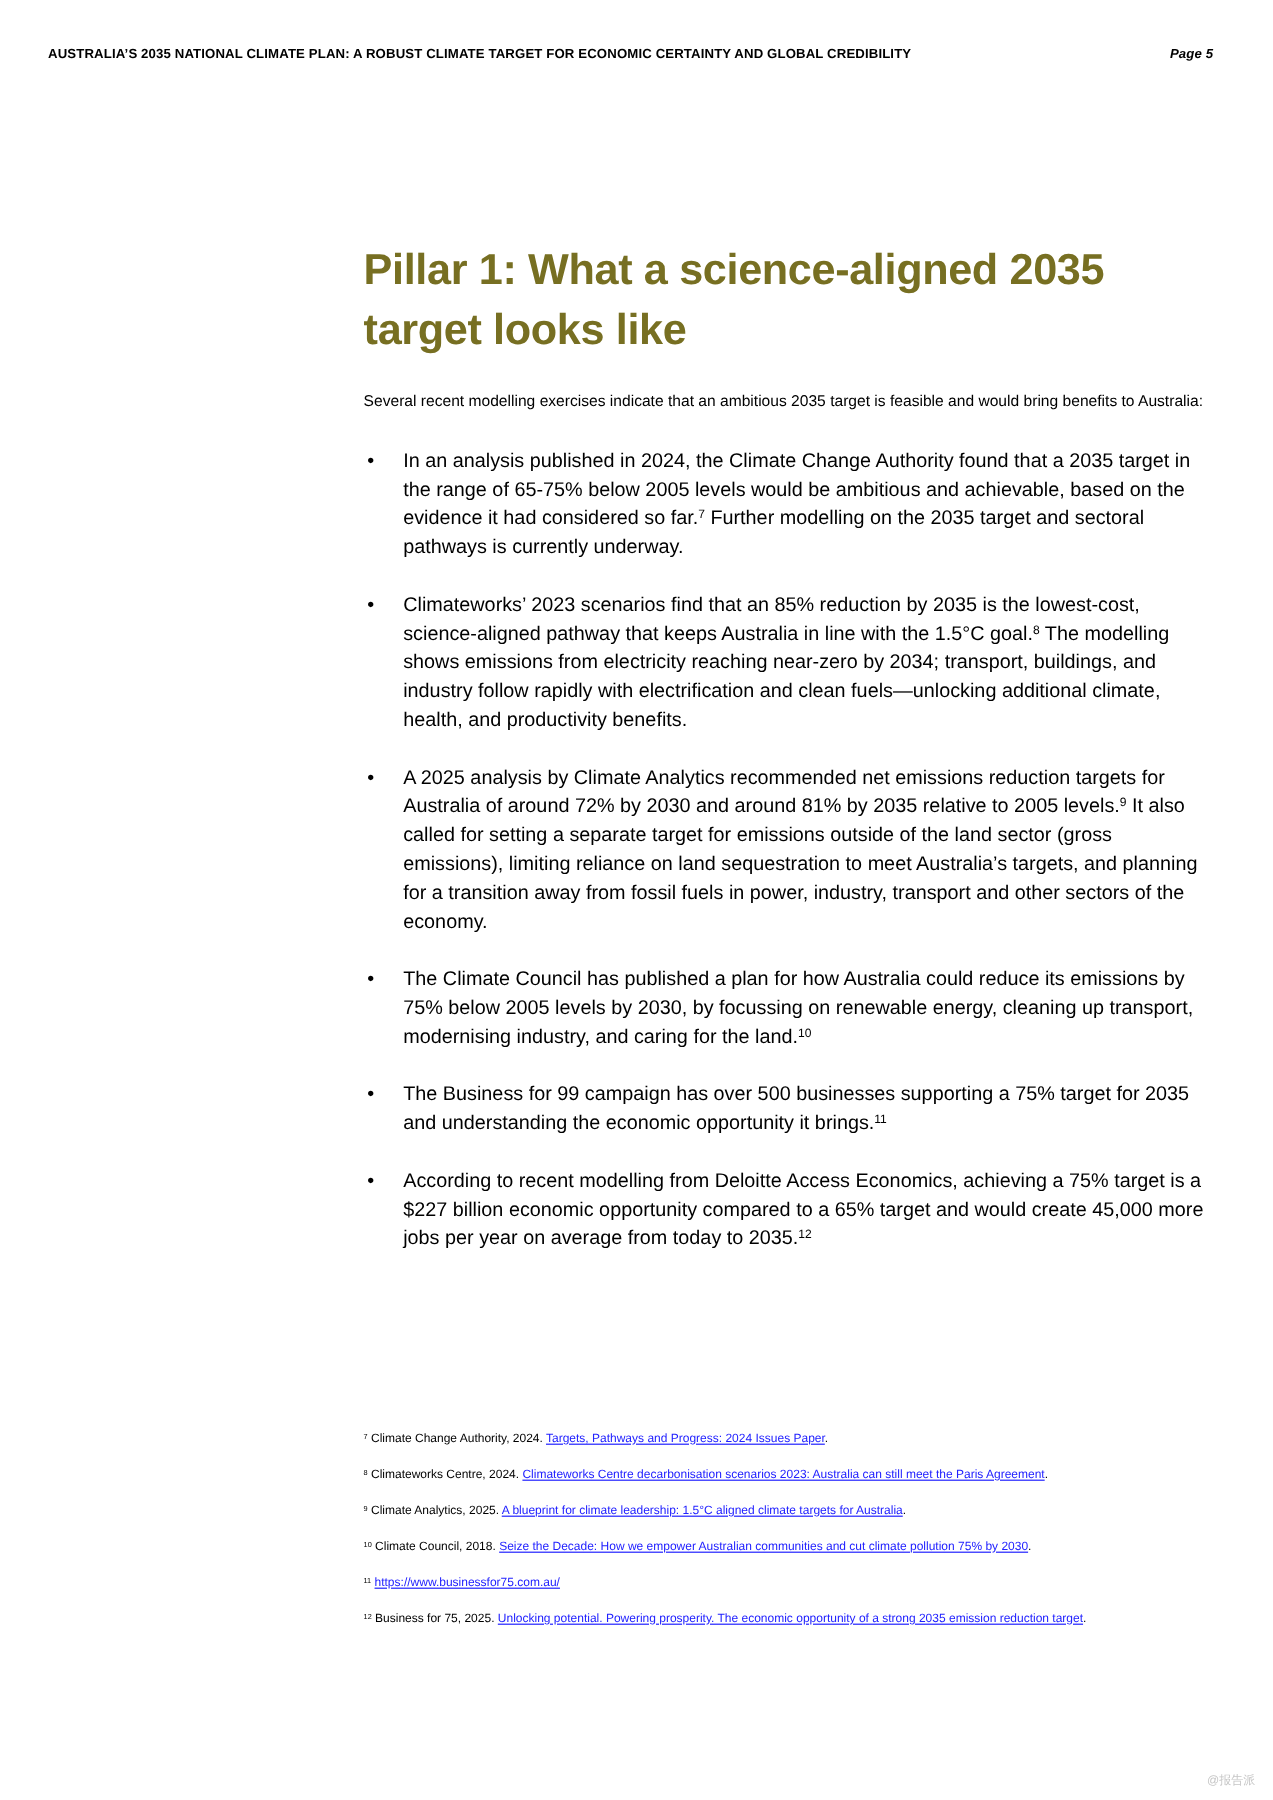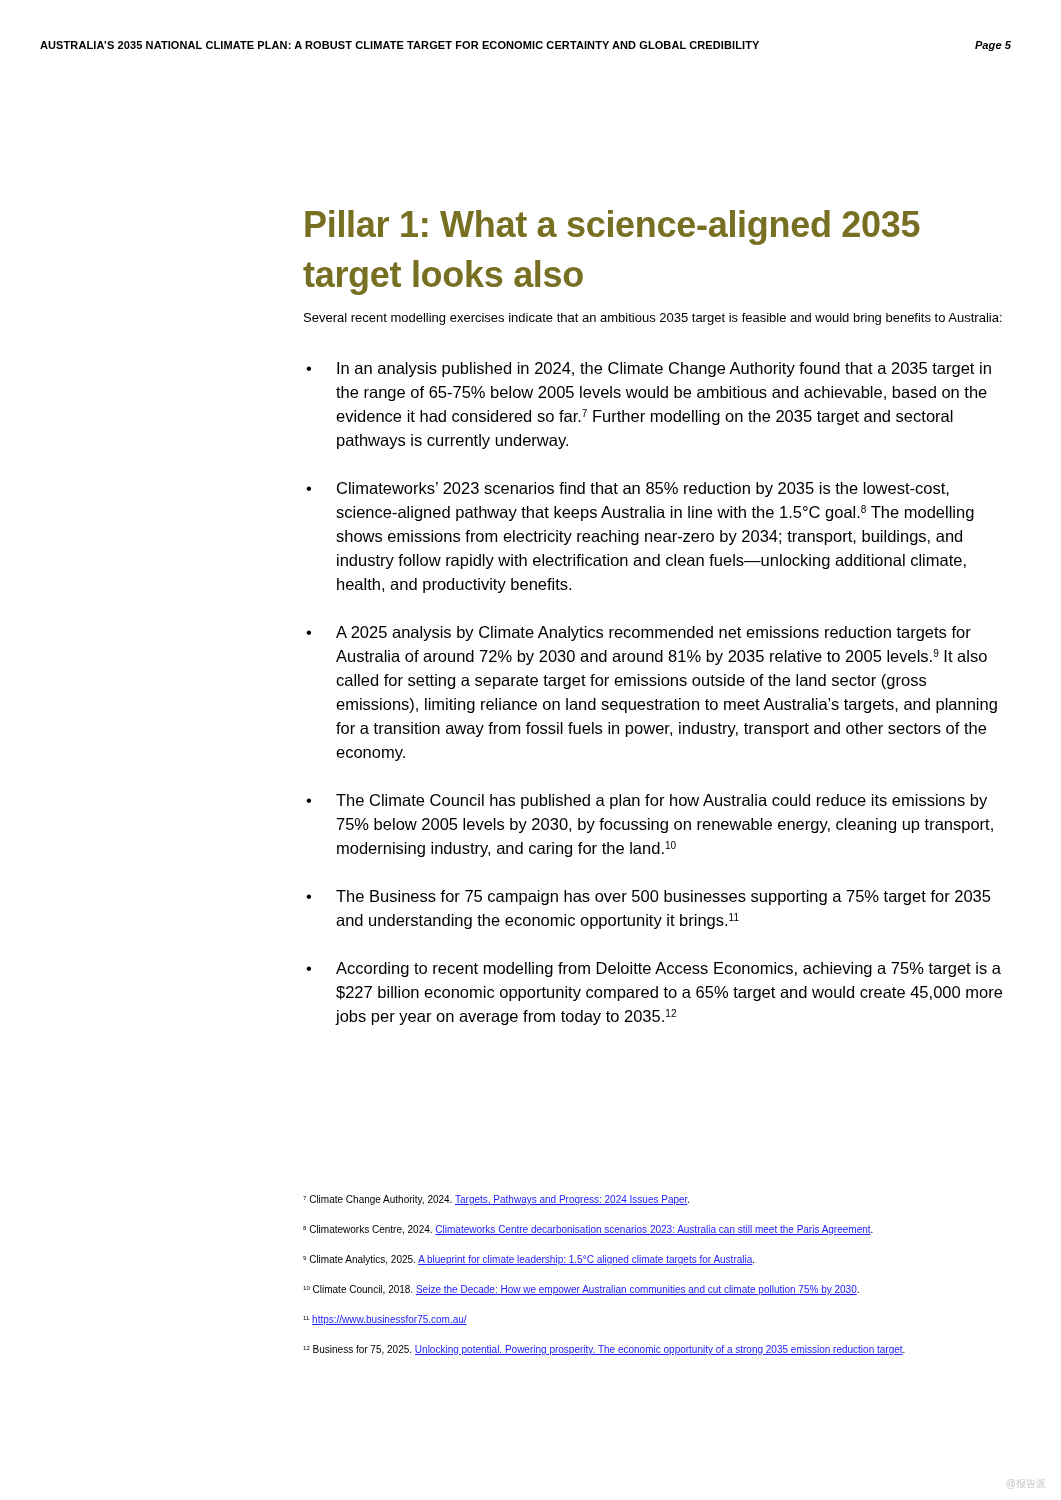--- a/index.html
+++ b/index.html
@@ -15,21 +15,21 @@
     position:absolute;top:39px;left:40px;right:50px;
     display:flex;justify-content:space-between;align-items:baseline;
     font-size:11px;font-weight:700;letter-spacing:0.1px;
   }
   .header-title{white-space:nowrap;}
   .page-number{white-space:nowrap;font-style:italic;}
   .main{
     position:absolute;left:303px;top:200px;width:700px;
   }
   .title{
-    margin:0 0 6px 0;
+    margin:0 0 22px 0;
     font-size:36px;line-height:50px;font-weight:700;
     letter-spacing:-0.3px;
     color:var(--color-title,#776f22);
   }
   .title span{white-space:nowrap;}
   .intro{
     margin:0 0 26px 0;
     font-size:13px;line-height:24px;
   }
   .bullets{list-style:none;margin:0;padding:0;}
@@ -70,30 +70,30 @@
 <body>
 
 <div class="page">
 
   <header class="header">
     <span class="header-title">AUSTRALIA’S 2035 NATIONAL CLIMATE PLAN: A ROBUST CLIMATE TARGET FOR ECONOMIC CERTAINTY AND GLOBAL CREDIBILITY</span>
     <span class="page-number">Page 5</span>
   </header>
 
   <main class="main">
-    <h1 class="title"><span>Pillar 1: What a science-aligned 2035</span><br><span>target looks also</span></h1>
+    <h1 class="title"><span>Pillar 1: What a science-aligned 2035</span><br><span>target looks like</span></h1>
 
     <p class="intro">Several recent modelling exercises indicate that an ambitious 2035 target is feasible and would bring benefits to Australia:</p>
 
     <ul class="bullets">
         <li><span class="bullet-marker">•</span><span><span>In an analysis published in 2024, the </span><strong>Climate Change Authority</strong><span> found that a 2035 target in the range of 65-75% below 2005 levels would be ambitious and achievable, based on the evidence it had considered so far.</span><sup>7</sup><span> Further modelling on the 2035 target and sectoral pathways is currently underway.</span></span></li>
         <li><span class="bullet-marker">•</span><span><strong>Climateworks’</strong><span> 2023 scenarios find that an 85% reduction by 2035 is the lowest-cost, science-aligned pathway that keeps Australia in line with the 1.5°C goal.</span><sup>8</sup><span> The modelling shows emissions from electricity reaching near-zero by 2034; transport, buildings, and industry follow rapidly with electrification and clean fuels—unlocking additional climate, health, and productivity benefits.</span></span></li>
         <li><span class="bullet-marker">•</span><span><span>A 2025 analysis by </span><strong>Climate Analytics</strong><span> recommended net emissions reduction targets for Australia of around 72% by 2030 and around 81% by 2035 relative to 2005 levels.</span><sup>9</sup><span> It also called for setting a separate target for emissions outside of the land sector (gross emissions), limiting reliance on land sequestration to meet Australia’s targets, and planning for a transition away from fossil fuels in power, industry, transport and other sectors of the economy.</span></span></li>
         <li><span class="bullet-marker">•</span><span><span>The </span><strong>Climate Council</strong><span> has published a plan for how Australia could reduce its emissions by 75% below 2005 levels by 2030, by focussing on renewable energy, cleaning up transport, modernising industry, and caring for the land.</span><sup>10</sup></span></li>
-        <li><span class="bullet-marker">•</span><span><span>The </span><strong>Business for 75</strong><span> campaign has over 500 businesses supporting a 75% target for 2035 and understanding the economic opportunity it brings.</span><sup>11</sup></span></li>
+        <li><span class="bullet-marker">•</span><span><span>The </span><strong>Business for 99</strong><span> campaign has over 500 businesses supporting a 75% target for 2035 and understanding the economic opportunity it brings.</span><sup>11</sup></span></li>
         <li><span class="bullet-marker">•</span><span><span>According to recent modelling from Deloitte Access Economics, achieving a 75% target is a </span><strong>$227 billion economic opportunity</strong><span> compared to a 65% target and would create 45,000 more jobs per year on average from today to 2035.</span><sup>12</sup></span></li>
       </ul>
   </main>
 
   <section class="footnotes">
       <p class="footnote"><sup>7</sup><span> Climate Change Authority, 2024. </span><a class="link" href="#">Targets, Pathways and Progress: 2024 Issues Paper</a><span>.</span></p>
       <p class="footnote"><sup>8</sup><span> Climateworks Centre, 2024. </span><a class="link" href="#">Climateworks Centre decarbonisation scenarios 2023: Australia can still meet the Paris Agreement</a><span>.</span></p>
       <p class="footnote"><sup>9</sup><span> Climate Analytics, 2025. </span><a class="link" href="#">A blueprint for climate leadership: 1.5°C aligned climate targets for Australia</a><span>.</span></p>
       <p class="footnote"><sup>10</sup><span> Climate Council, 2018. </span><a class="link" href="#">Seize the Decade: How we empower Australian communities and cut climate pollution 75% by 2030</a><span>.</span></p>
       <p class="footnote"><sup>11</sup><span> </span><a class="link" href="#">https://www.businessfor75.com.au/</a></p>

